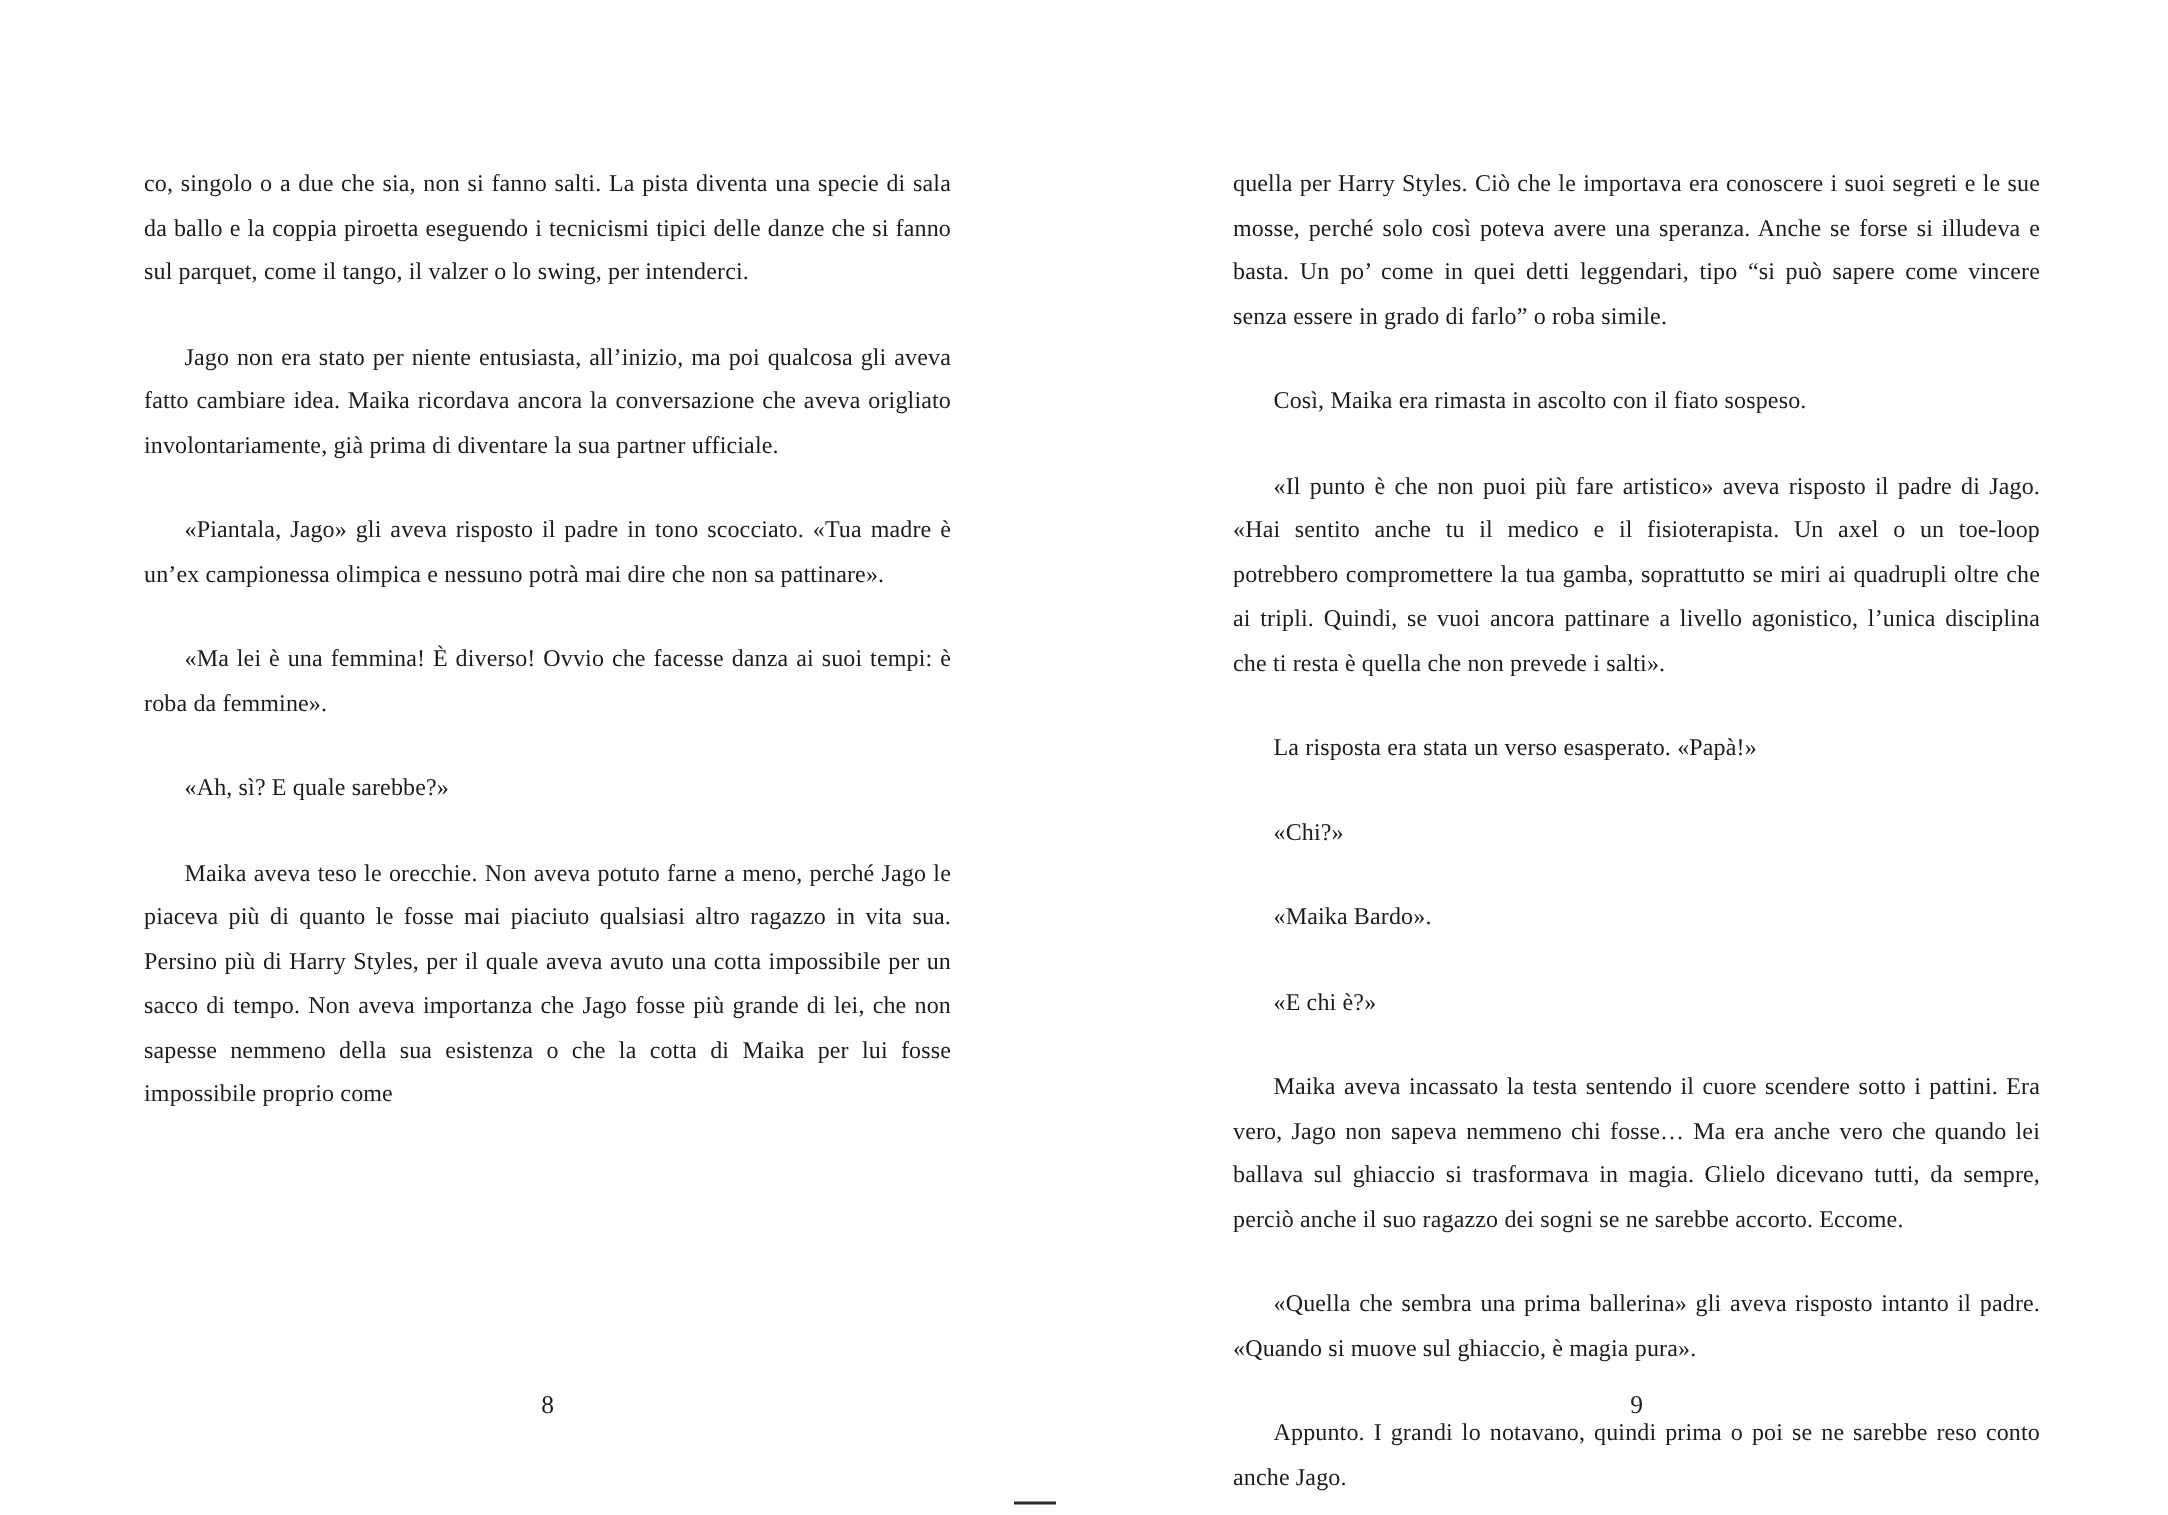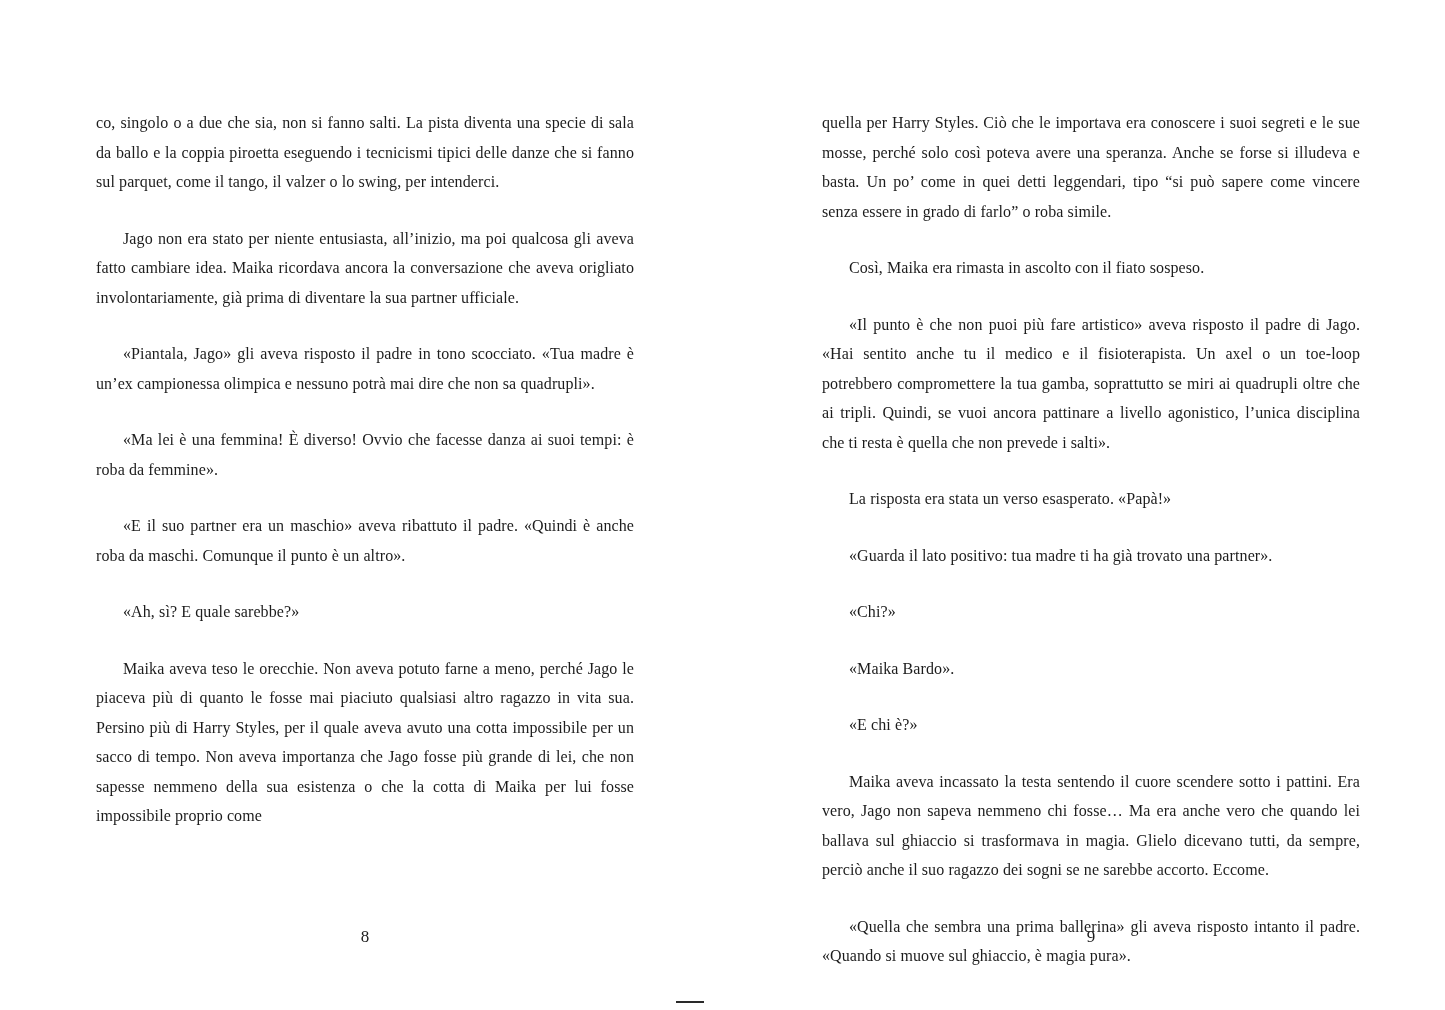--- a/index.html
+++ b/index.html
@@ -58,37 +58,36 @@
   }
 </style>
 </head>
 <body>
 
 <div class="book-spread">
 
   <div class="page" id="page-left">
     <p>co, singolo o a due che sia, non si fanno salti. La pista diventa una specie di sala da ballo e la coppia piroetta eseguendo i tecnicismi tipici delle danze che si fanno sul parquet, come il tango, il valzer o lo swing, per intenderci.</p>
     <p class="indent">Jago non era stato per niente entusiasta, all’inizio, ma poi qualcosa gli aveva fatto cambiare idea. Maika ricordava ancora la conversazione che aveva origliato involontariamente, già prima di diventare la sua partner ufficiale.</p>
-    <p class="indent">«Piantala, Jago» gli aveva risposto il padre in tono scocciato. «Tua madre è un’ex campionessa olimpica e nessuno potrà mai dire che non sa quadrupli».</p>
+    <p class="indent">«Piantala, Jago» gli aveva risposto il padre in tono scocciato. «Tua madre è un’ex campionessa olimpica e nessuno potrà mai dire che non sa pattinare».</p>
     <p class="indent">«Ma lei è una femmina! È diverso! Ovvio che facesse danza ai suoi tempi: è roba da femmine».</p>
-    <p class="indent">«E il suo partner era un maschio» aveva ribattuto il padre. «Quindi è anche roba da maschi. Comunque il punto è un altro».</p>
     <p class="indent">«Ah, sì? E quale sarebbe?»</p>
     <p class="indent">Maika aveva teso le orecchie. Non aveva potuto farne a meno, perché Jago le piaceva più di quanto le fosse mai piaciuto qualsiasi altro ragazzo in vita sua. Persino più di Harry Styles, per il quale aveva avuto una cotta impossibile per un sacco di tempo. Non aveva importanza che Jago fosse più grande di lei, che non sapesse nemmeno della sua esistenza o che la cotta di Maika per lui fosse impossibile proprio come</p>
   </div>
   <div class="page-number" id="page-number-left">8</div>
 
   <div class="page" id="page-right">
     <p>quella per Harry Styles. Ciò che le importava era conoscere i suoi segreti e le sue mosse, perché solo così poteva avere una speranza. Anche se forse si illudeva e basta. Un po’ come in quei detti leggendari, tipo “si può sapere come vincere senza essere in grado di farlo” o roba simile.</p>
     <p class="indent">Così, Maika era rimasta in ascolto con il fiato sospeso.</p>
     <p class="indent">«Il punto è che non puoi più fare artistico» aveva risposto il padre di Jago. «Hai sentito anche tu il medico e il fisioterapista. Un axel o un toe-loop potrebbero compromettere la tua gamba, soprattutto se miri ai quadrupli oltre che ai tripli. Quindi, se vuoi ancora pattinare a livello agonistico, l’unica disciplina che ti resta è quella che non prevede i salti».</p>
     <p class="indent">La risposta era stata un verso esasperato. «Papà!»</p>
-    <p class="indent">«Guarda il lato positivo: tua madre ti ha già trovato una partner».</p>
     <p class="indent">«Chi?»</p>
     <p class="indent">«Maika Bardo».</p>
     <p class="indent">«E chi è?»</p>
     <p class="indent">Maika aveva incassato la testa sentendo il cuore scendere sotto i pattini. Era vero, Jago non sapeva nemmeno chi fosse… Ma era anche vero che quando lei ballava sul ghiaccio si trasformava in magia. Glielo dicevano tutti, da sempre, perciò anche il suo ragazzo dei sogni se ne sarebbe accorto. Eccome.</p>
     <p class="indent">«Quella che sembra una prima ballerina» gli aveva risposto intanto il padre. «Quando si muove sul ghiaccio, è magia pura».</p>
+    <p class="indent">Appunto. I grandi lo notavano, quindi prima o poi se ne sarebbe reso conto anche Jago.</p>
   </div>
   <div class="page-number" id="page-number-right">9</div>
 
   <div class="bottom-rule"></div>
 
 </div>
 
 </body></html>

